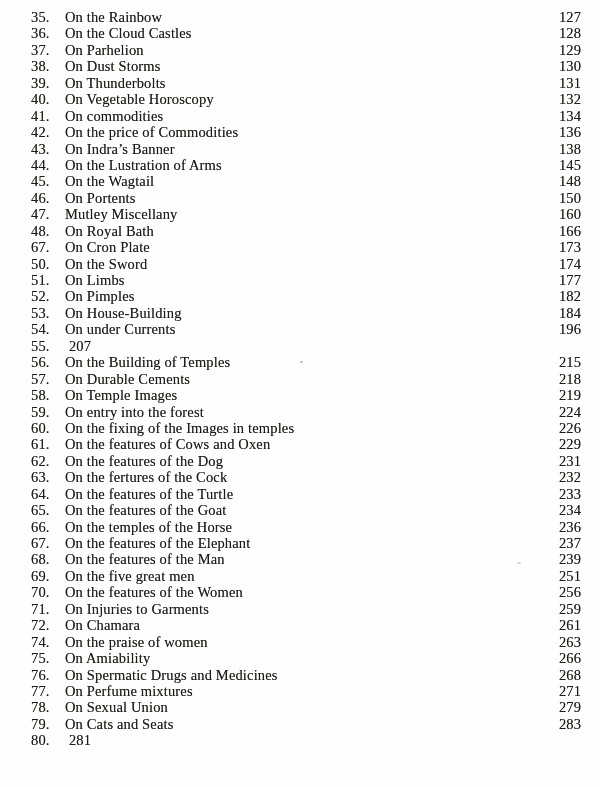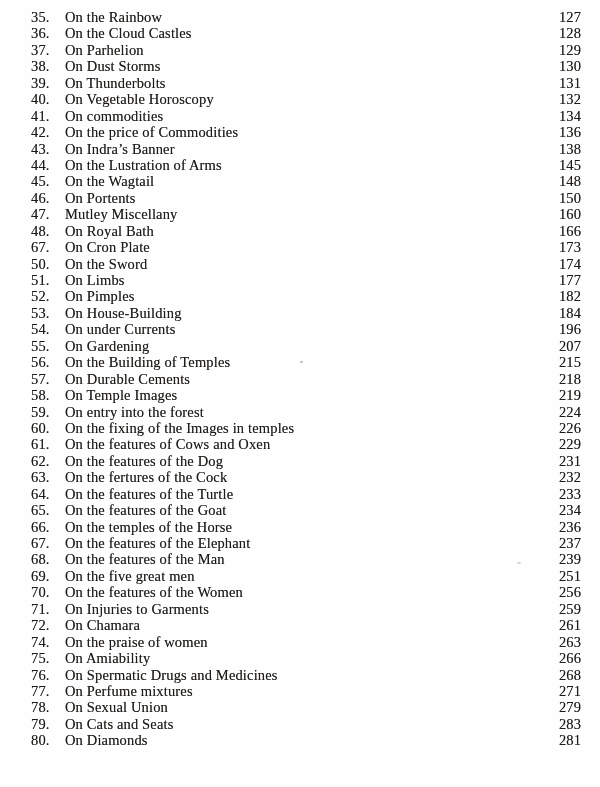--- a/index.html
+++ b/index.html
@@ -158,21 +158,20 @@
         <span class="title">On House-Building</span>
         <span class="pageno">184</span>
       </div>
       <div class="row">
         <span class="num">54.</span>
         <span class="title">On under Currents</span>
         <span class="pageno">196</span>
       </div>
       <div class="row">
         <span class="num">55.</span>
-        <span class="title">On Gardening</span>
         <span class="pageno">207</span>
       </div>
       <div class="row">
         <span class="num">56.</span>
         <span class="title">On the Building of Temples</span>
         <span class="pageno">215</span>
       </div>
       <div class="row">
         <span class="num">57.</span>
         <span class="title">On Durable Cements</span>
@@ -278,19 +277,18 @@
         <span class="title">On Sexual Union</span>
         <span class="pageno">279</span>
       </div>
       <div class="row">
         <span class="num">79.</span>
         <span class="title">On Cats and Seats</span>
         <span class="pageno">283</span>
       </div>
       <div class="row">
         <span class="num">80.</span>
-        <span class="title">On Diamonds</span>
         <span class="pageno">281</span>
       </div>
     </div>
   <div class="speck speck-1"></div>
   <div class="speck speck-2"></div>
 </div>
 
 </body></html>

